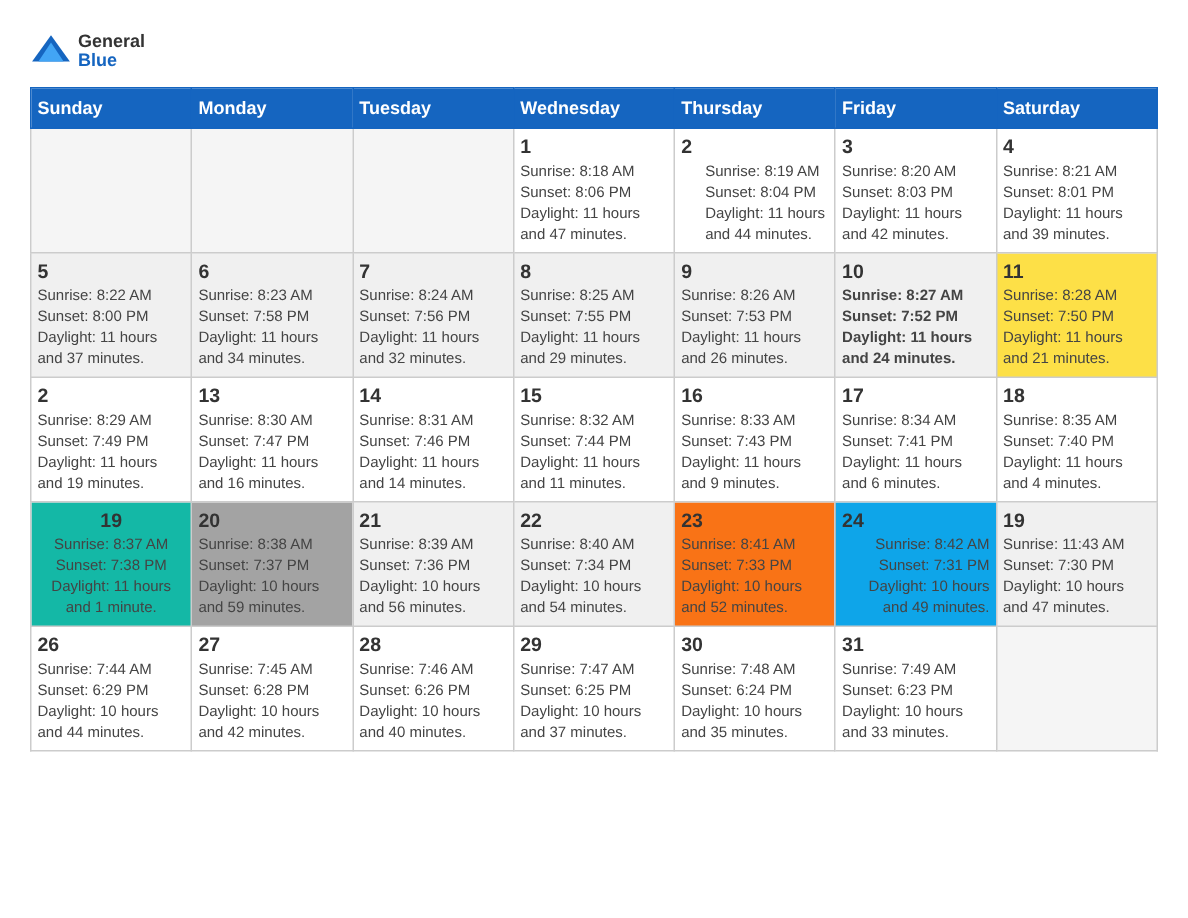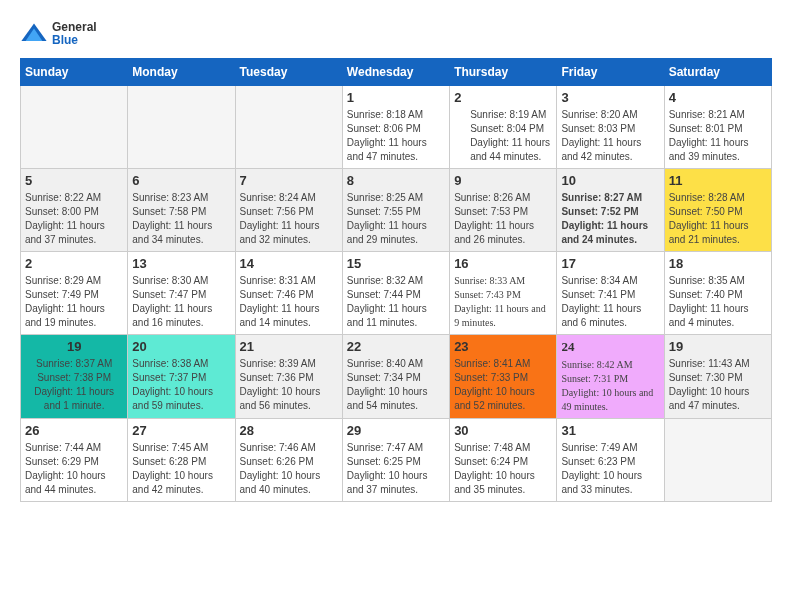--- a/index.html
+++ b/index.html
@@ -205,21 +205,21 @@
 Daylight: 11 hours and 14 minutes.</div>
         </td>
         <td>
           <div class="day-number">15</div>
           <div class="day-info" style="white-space: pre-line;">Sunrise: 8:32 AM
 Sunset: 7:44 PM
 Daylight: 11 hours and 11 minutes.</div>
         </td>
         <td>
           <div class="day-number">16</div>
-          <div class="day-info" style="white-space: pre-line; font-family: Liberation Serif, serif;">Sunrise: 8:33 AM
+          <div class="day-info" style="white-space: pre-line;">Sunrise: 8:33 AM
 Sunset: 7:43 PM
 Daylight: 11 hours and 9 minutes.</div>
         </td>
         <td>
           <div class="day-number">17</div>
           <div class="day-info" style="white-space: pre-line;">Sunrise: 8:34 AM
 Sunset: 7:41 PM
 Daylight: 11 hours and 6 minutes.</div>
         </td>
         <td>
@@ -229,21 +229,21 @@
 Daylight: 11 hours and 4 minutes.</div>
         </td>
       </tr>
       <tr style="background: rgb(240, 240, 240);">
         <td style="background: #14b8a6; text-align: center;">
           <div class="day-number">19</div>
           <div class="day-info" style="white-space: pre-line;">Sunrise: 8:37 AM
 Sunset: 7:38 PM
 Daylight: 11 hours and 1 minute.</div>
         </td>
-        <td style="background: #5eead4;">
+        <td style="background: #a3a3a3;">
           <div class="day-number">20</div>
           <div class="day-info" style="white-space: pre-line;">Sunrise: 8:38 AM
 Sunset: 7:37 PM
 Daylight: 10 hours and 59 minutes.</div>
         </td>
         <td style="background: rgb(240, 240, 240);">
           <div class="day-number">21</div>
           <div class="day-info" style="white-space: pre-line;">Sunrise: 8:39 AM
 Sunset: 7:36 PM
 Daylight: 10 hours and 56 minutes.</div>
@@ -253,23 +253,23 @@
           <div class="day-info" style="white-space: pre-line;">Sunrise: 8:40 AM
 Sunset: 7:34 PM
 Daylight: 10 hours and 54 minutes.</div>
         </td>
         <td style="background: #f97316;">
           <div class="day-number">23</div>
           <div class="day-info" style="white-space: pre-line;">Sunrise: 8:41 AM
 Sunset: 7:33 PM
 Daylight: 10 hours and 52 minutes.</div>
         </td>
-        <td style="background: #f0abfc; font-family: Liberation Serif, serif;">
+        <td style="background: #0ea5e9;">
           <div class="day-number">24</div>
-          <div class="day-info" style="white-space: pre-line;">Sunrise: 8:42 AM
+          <div class="day-info" style="white-space: pre-line; text-align: right;">Sunrise: 8:42 AM
 Sunset: 7:31 PM
 Daylight: 10 hours and 49 minutes.</div>
         </td>
         <td style="background: rgb(240, 240, 240);">
           <div class="day-number">19</div>
           <div class="day-info" style="white-space: pre-line;">Sunrise: 11:43 AM
 Sunset: 7:30 PM
 Daylight: 10 hours and 47 minutes.</div>
         </td>
       </tr>

